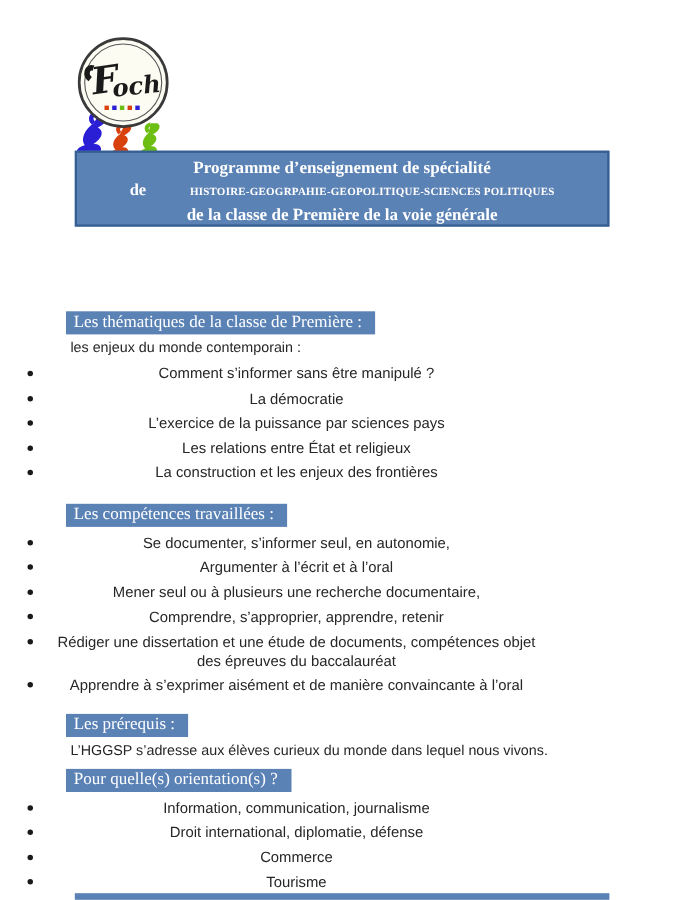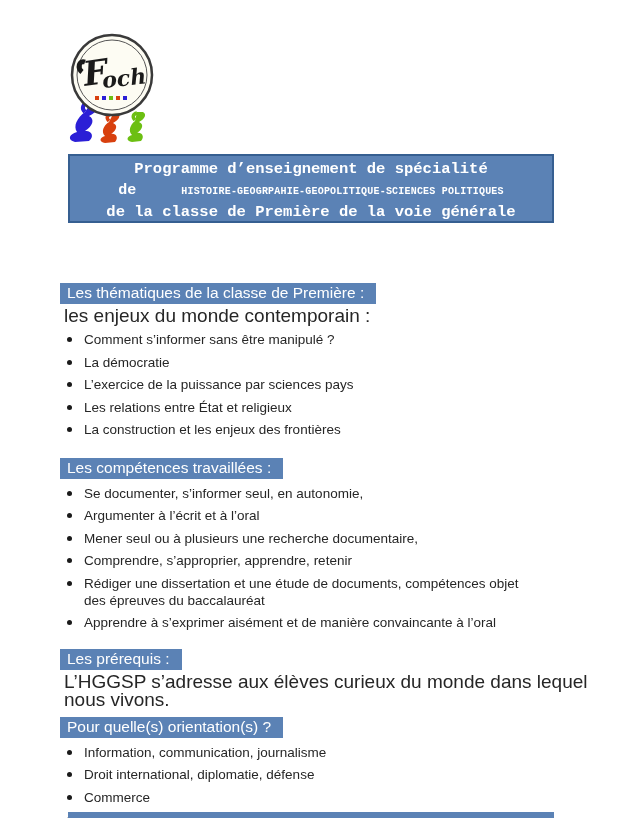--- a/index.html
+++ b/index.html
@@ -12,65 +12,66 @@
     overflow: hidden;
   }
   .page { position: relative; width: 620px; height: 818px; }
 
   
   .logo-wrap { position: absolute; left: 55px; top: 22px; width: 115px; height: 122px; }
 
   
   .banner {
     position: absolute;
-    left: 68px; top: 154px; width: 486px; height: 69px;
+    left: 68px; top: 137px; width: 486px; height: 69px;
     background: #5b82b5;
     border: 2px solid #365f91;
     color: #ffffff;
-    font-family: Liberation Mono, monospace;
+    font-family: Liberation Serif, serif;
     font-weight: bold;
     text-align: center;
     padding-top: 3px;
     line-height: 21px;
   }
   .banner .l1, .banner .l3 { font-size: 15.5px; }
   .banner .l2 { font-size: 15px; }
   .banner .l2 .caps { font-size: 10px; letter-spacing: 0.2px; margin-left: 36px; }
 
   
   .content { position: absolute; left: 0; top: 283px; width: 620px; }
 
   .sec-head {
     display: inline-block;
     margin-left: 60px;
     background: #5b82b5;
     color: #ffffff;
-    font-family: Liberation Sans, sans-serif;
+    font-family: Liberation Serif, serif;
     font-size: 15.5px;
     padding: 1px 12px 3px 7px;
     line-height: 17px;
   }
   .intro {
     margin-left: 64px;
-    font-size: 19px;
+    font-size: 13px;
     margin-top: 3px;
     line-height: 18px;
   }
   ul.bullets {
     list-style: none;
     margin: 6px 0 0 0;
     padding: 0;
   }
   ul.bullets li {
     position: relative;
-    margin-left: 84px;
+    margin-left: 42px;
     max-width: 455px;
     font-size: 13.5px;
     line-height: 17px;
     margin-bottom: 5.5px;
+    text-align: center;
   }
   ul.bullets li::before {
     content: "";
     position: absolute;
     left: -17px; top: 6px;
     width: 5px; height: 5px;
     border-radius: 50%;
     background: #1a1a1a;
   }
   .gap1 { height: 14px; }

